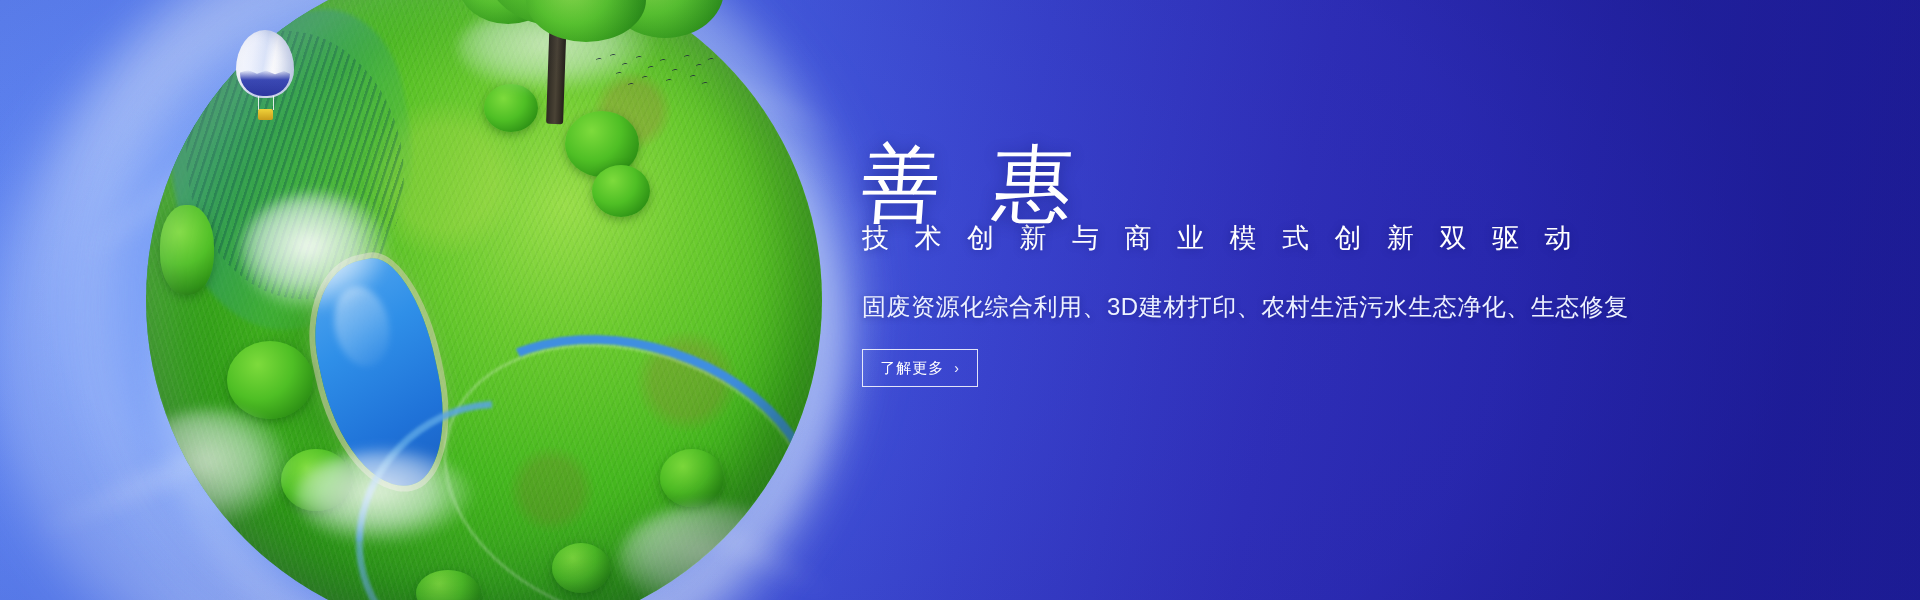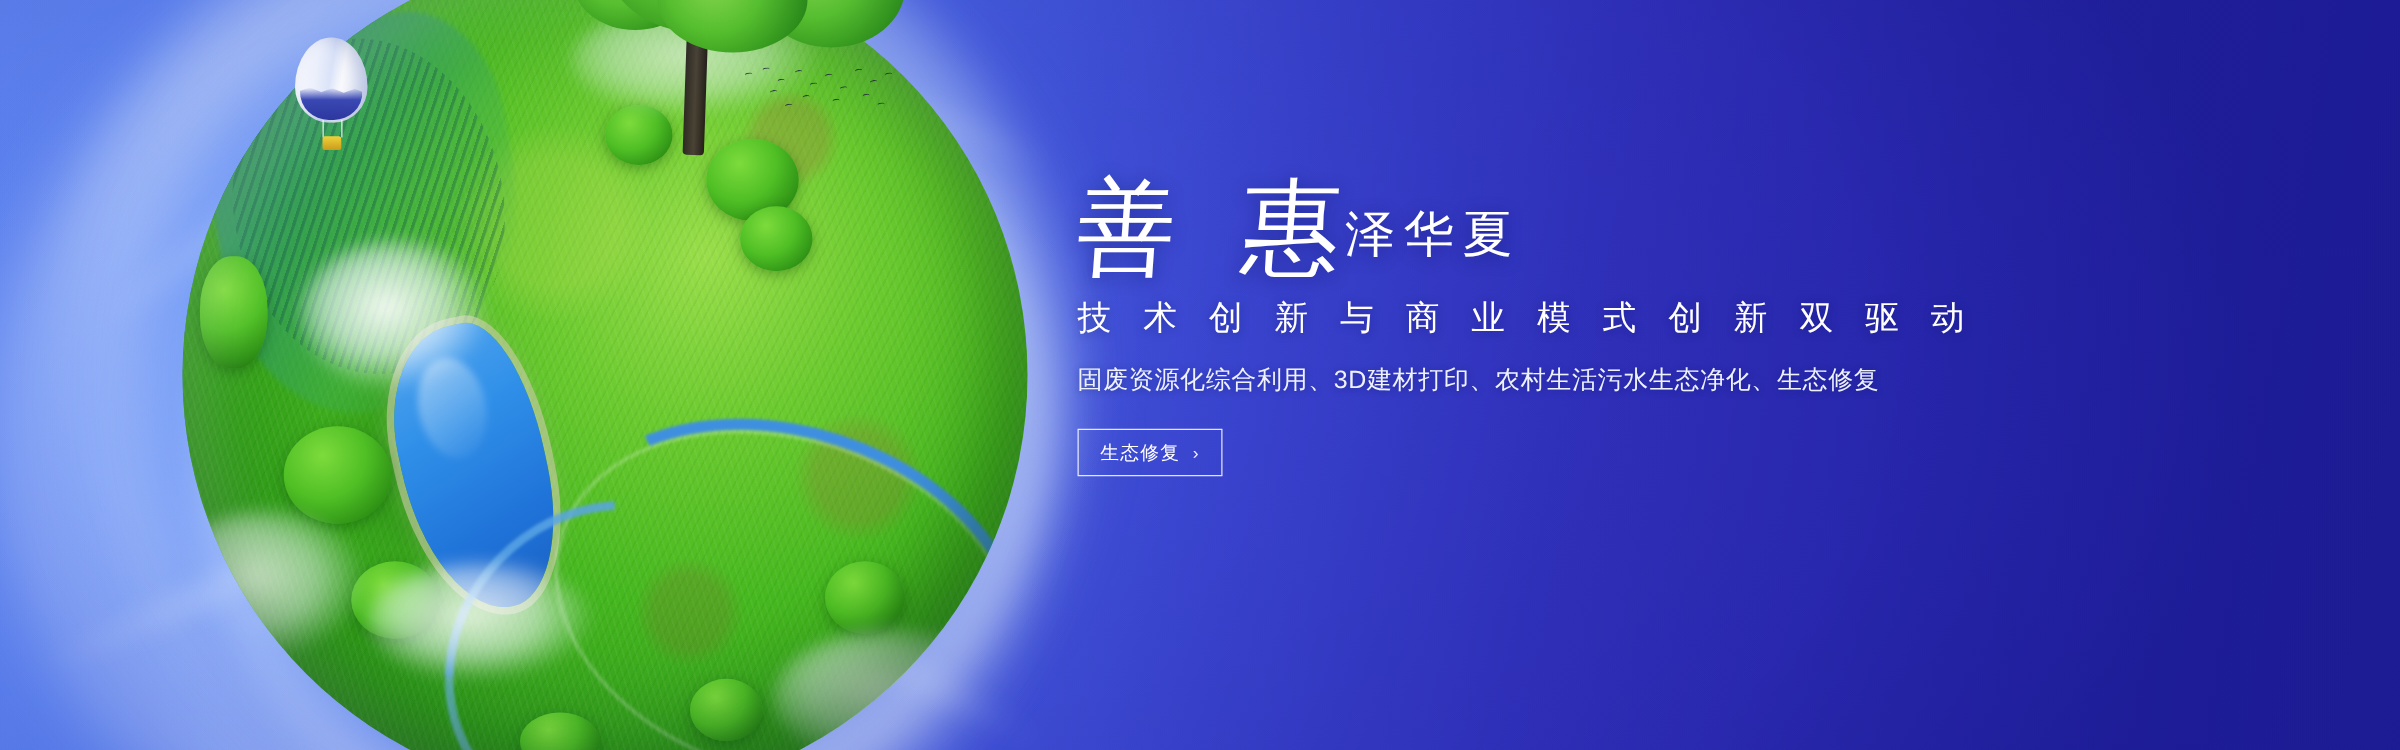--- a/index.html
+++ b/index.html
@@ -355,32 +355,31 @@
   .hl-small {
     font-family: "DejaVu Serif", "Liberation Serif", serif;
     font-size: 40px;
     line-height: 1;
     letter-spacing: 7px;
     padding-bottom: 12px;
   }
   .hl-gap { width: 50px; }
 
   .subtitle {
-    margin-top: 16px;
     color: #ffffff;
     font-size: 27px;
     letter-spacing: 9px;
     font-weight: 400;
     white-space: nowrap;
     text-shadow: 0 1px 8px rgba(12,18,90,0.40);
   }
   .tagline {
-    margin-top: 18px;
+    margin-top: 35px;
     color: #eef2ff;
-    font-size: 20px;
+    font-size: 24px;
     letter-spacing: .5px;
     white-space: nowrap;
     text-shadow: 0 1px 6px rgba(12,18,90,0.40);
   }
 
   .cta {
     margin-top: 26px;
     display: inline-flex;
     align-items: center;
     justify-content: center;
@@ -491,26 +490,25 @@
   </div>
 
   <div class="sky-vignette"></div>
 
   <div class="content">
 
     <div class="headline">
       <span class="hl-big">善</span>
       <span class="hl-gap"></span>
       <span class="hl-big">惠</span>
-      <span class="hl-small">泽华夏</span>
     </div>
 
     <div class="subtitle">技 术 创 新 与 商 业 模 式 创 新 双 驱 动</div>
 
     <div class="tagline">固废资源化综合利用、3D建材打印、农村生活污水生态净化、生态修复</div>
 
     <button class="cta">
-      <span>生态修复</span>
+      <span>了解更多</span>
       <span class="chev">›</span>
     </button>
 
   </div>
 </div>
 
 </body></html>

